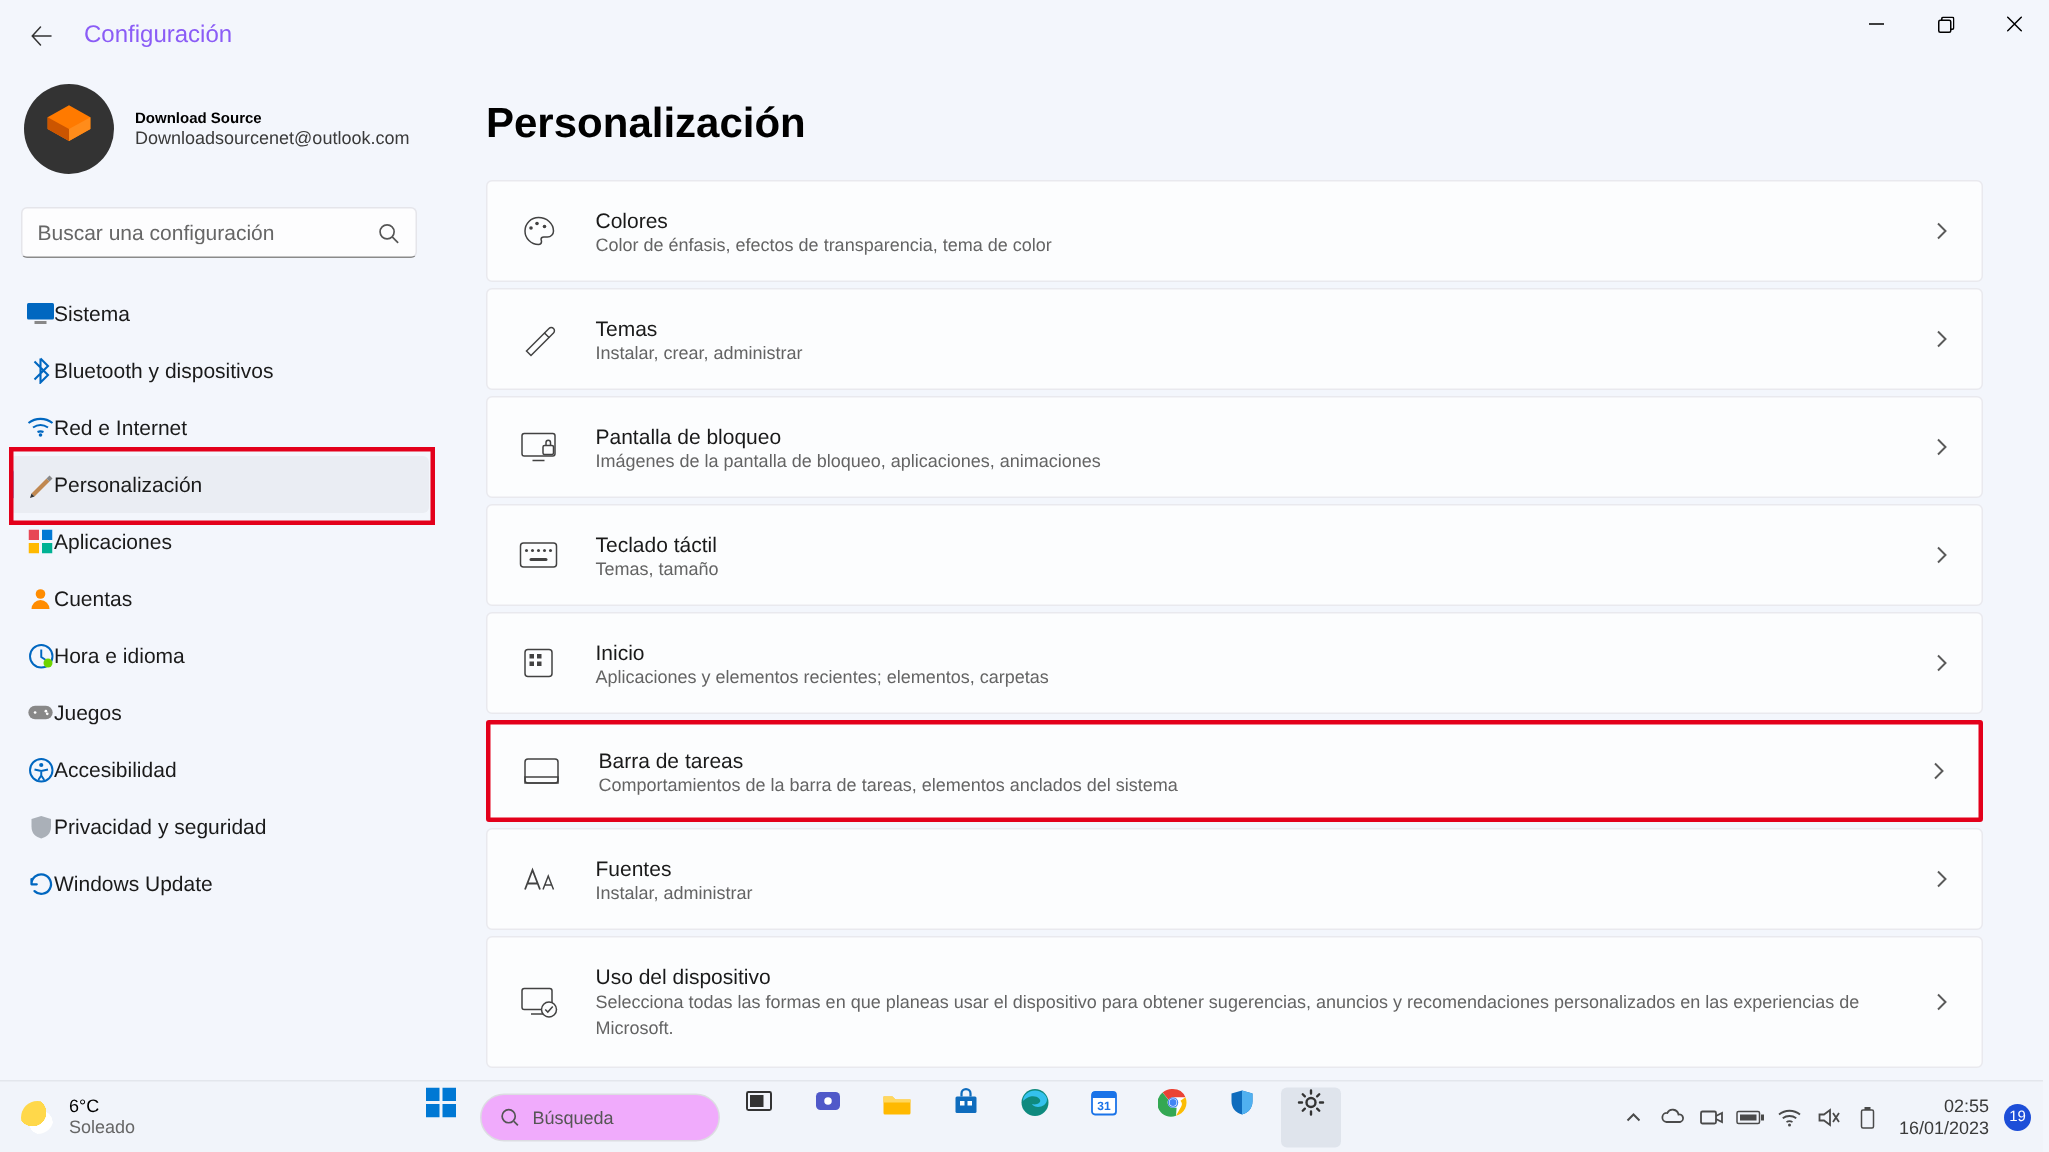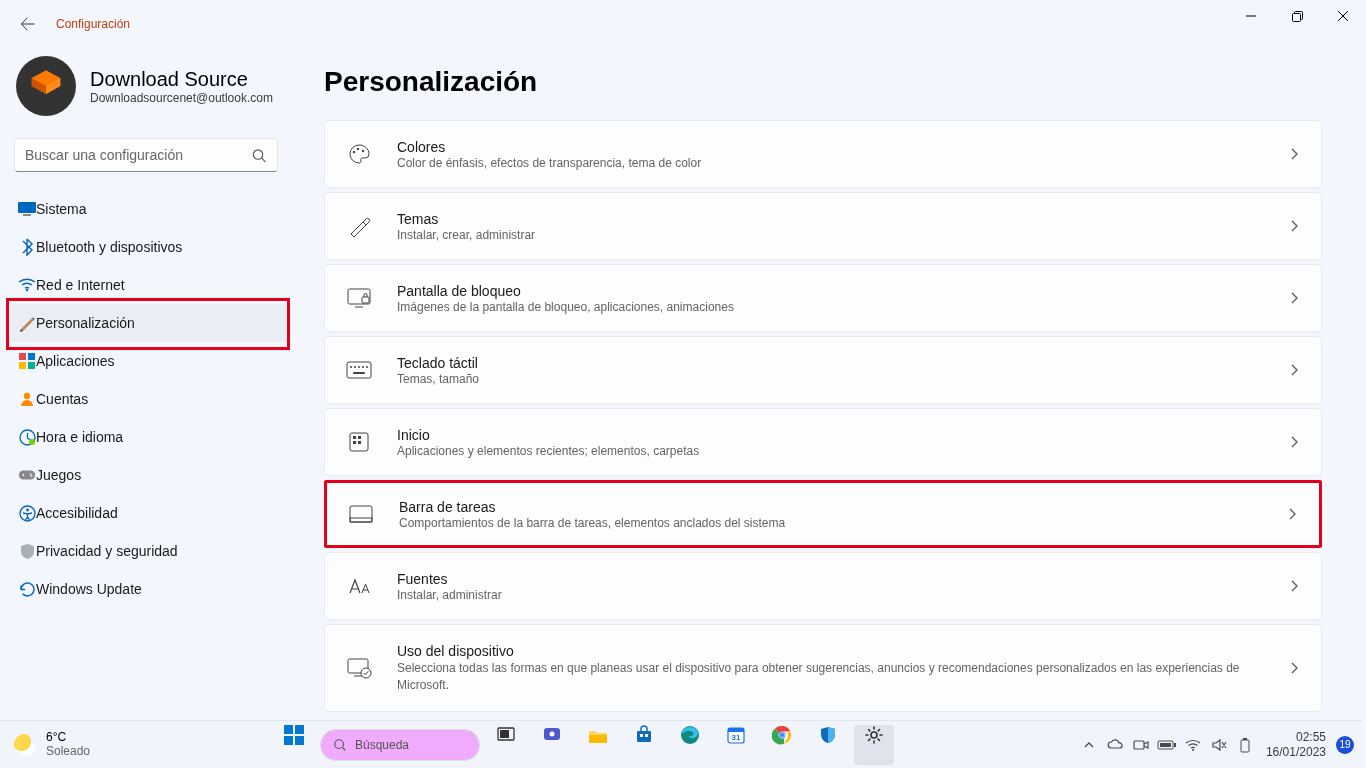--- a/index.html
+++ b/index.html
@@ -1,27 +1,27 @@
 <!DOCTYPE html>
 <html><head>
 <meta charset="utf-8">
 <style>
 *{margin:0;padding:0;box-sizing:border-box;font-family:"Segoe UI",sans-serif;-webkit-font-smoothing:antialiased}
 body{width:1366px;height:768px;background:#f3f6fc;overflow:hidden;position:relative}
 .titlebar{height:48px;display:flex;align-items:center;padding:0 8px;position:relative}
 .back-btn{width:40px;height:40px;display:flex;align-items:center;justify-content:center;cursor:pointer;border-radius:4px}
-.app-title{font-size:12px;margin-left:8px;color:#c2410c}
+.app-title{font-size:16px;margin-left:8px;color:#8b5cf6}
 .win-controls{position:absolute;right:0;top:0;display:flex}
 .win-btn{width:46px;height:32px;display:flex;align-items:center;justify-content:center;cursor:pointer}
 .main{display:flex;height:calc(100% - 48px - 48px)}
 .sidebar{width:300px;flex:none;padding:0 8px 0 0}
 .profile{display:flex;align-items:center;padding:8px 16px 12px;gap:14px}
 .avatar{width:60px;height:60px;border-radius:50%;background:#333;display:flex;align-items:center;justify-content:center;color:#ff7a00}
 .avatar svg{width:38px;height:38px}
-.profile-name{font-size:20px;font-weight:400}
+.profile-name{font-size:10px;font-weight:700}
 .profile-email{font-size:12px;color:#3a3a3a}
 .search-box{margin:10px 14px 18px;height:34px;background:#fdfdfe;border:1px solid #e5e5ea;border-bottom:1.5px solid #8a8a8a;border-radius:4px;display:flex;align-items:center;padding:0 10px;position:relative}
 .search-box input{flex:1;border:none;outline:none;background:transparent;font-size:14px;color:#1d4ed8}
 .search-box input::placeholder{color:#666}
 .search-ic{width:16px;color:#555}
 .nav{list-style:none;padding:0 6px}
 .nav-item{height:38px;display:flex;align-items:center;padding:0 10px 0 12px;border-radius:4px;cursor:pointer;gap:0;font-size:14px;color:#1a1a1a;position:relative}
 .nav-item.active{background:#eaedf3}
 .nav-item.active::before{content:"";position:absolute;left:0;top:9px;bottom:9px;width:3px;background:#3067c8;border-radius:3px}
 .nav-ic{width:18px;height:18px;display:flex;align-items:center;justify-content:center;font-size:16px}

